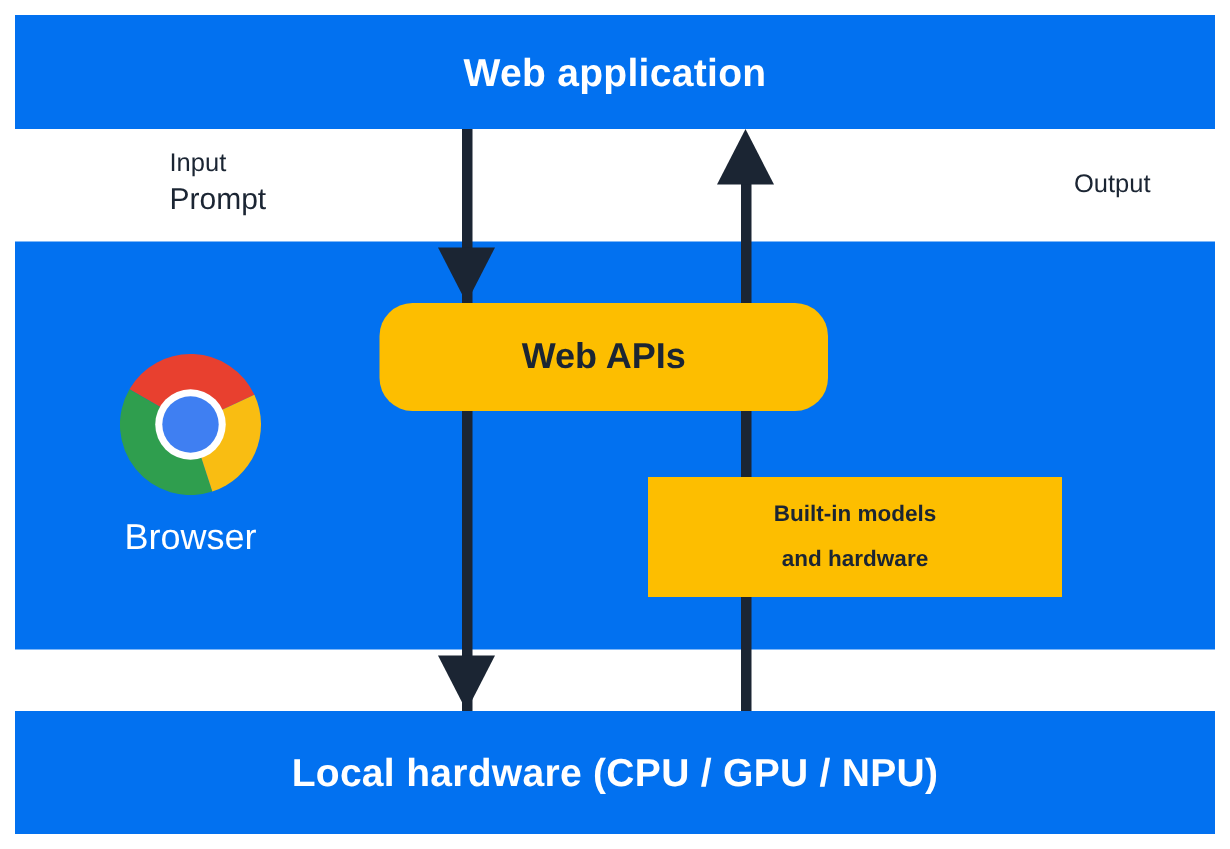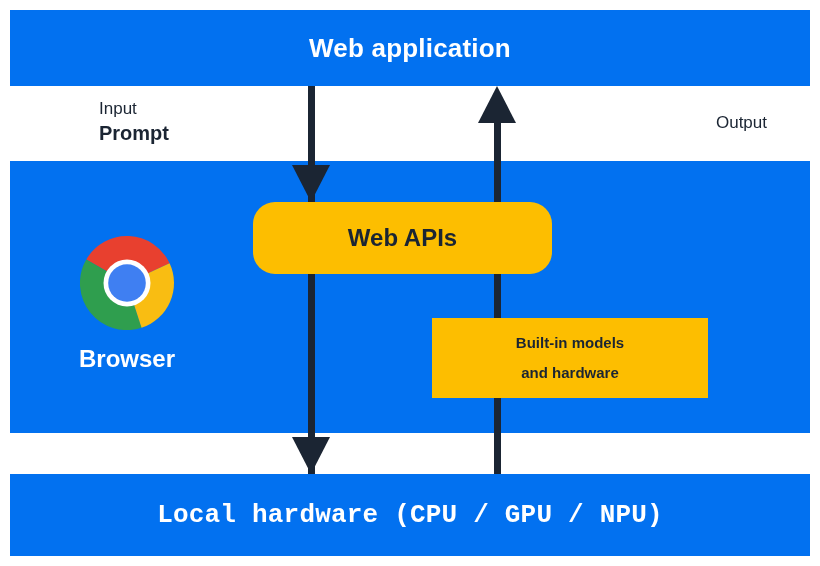--- a/index.html
+++ b/index.html
@@ -1,30 +1,30 @@
 <!DOCTYPE html>
 <html><head>
 <meta charset="utf-8">
 <style>
   html,body{margin:0;padding:0;background:#ffffff;}
   body{font-family:"Liberation Sans",sans-serif;}
   .stage{position:relative;width:820px;height:566px;background:#ffffff;overflow:hidden;}
 
   .blue-band{position:absolute;left:10px;width:800px;background:#0271F0;}
   .bar-top{top:10px;height:76px;display:flex;align-items:center;justify-content:center;}
-  .bar-bottom{top:474px;height:82px;display:flex;align-items:center;justify-content:center;font-family:Liberation Mono, monospace;}
+  .bar-bottom{top:474px;height:82px;display:flex;align-items:center;justify-content:center;}
   .panel-mid{top:161px;height:272px;}
 
   .band-label{color:#ffffff;font-size:26px;font-weight:bold;letter-spacing:0.2px;}
 
   .io{position:absolute;color:#1B2533;z-index:4;}
-  .io-left{left:99px;top:97px;text-align:left;}
+  .io-left{left:113px;top:97px;text-align:left;}
   .io-right{right:53px;top:111px;text-align:center;}
   .io .io-small{font-size:17px;line-height:23px;font-weight:normal;}
-  .io .io-big{font-size:20px;line-height:26px;font-weight:bold;}
+  .io .io-big{font-size:20px;line-height:26px;font-weight:normal;}
 
   .arrow-line{position:absolute;width:7px;background:#1B2533;z-index:2;}
   .line-down{left:308px;top:86px;height:388px;}
   .line-up{left:494px;top:120px;height:354px;}
 
   .arrow-head{position:absolute;width:0;height:0;z-index:2;
     border-left:19px solid transparent;border-right:19px solid transparent;}
   .head-down{border-top:37px solid #1B2533;}
   .head-up{border-bottom:37px solid #1B2533;}
   .head-mid{left:292px;top:165px;}
@@ -32,21 +32,21 @@
   .head-top{left:478px;top:86px;}
 
   .ybox{position:absolute;background:#FDBE00;z-index:3;display:flex;
     align-items:center;justify-content:center;flex-direction:column;
     color:#1B2533;font-weight:bold;text-align:center;}
   .box-webapis{left:253px;top:202px;width:299px;height:72px;font-size:24px;border-radius:22px;}
   .box-builtin{left:432px;top:318px;width:276px;height:80px;font-size:15px;line-height:30px;}
 
   .browser-wrap{position:absolute;left:47px;top:236px;width:160px;text-align:center;z-index:2;}
   .chrome-svg{width:94px;height:94px;display:block;margin:0 auto;}
-  .browser-label{margin-top:15px;color:#ffffff;font-size:24px;font-weight:bold;}
+  .browser-label{margin-top:15px;color:#ffffff;font-size:24px;font-weight:normal;}
 </style>
 </head>
 <body>
 
 <div class="stage">
 
   <div class="blue-band bar-top">
     <div class="band-label">Web application</div>
   </div>
 

